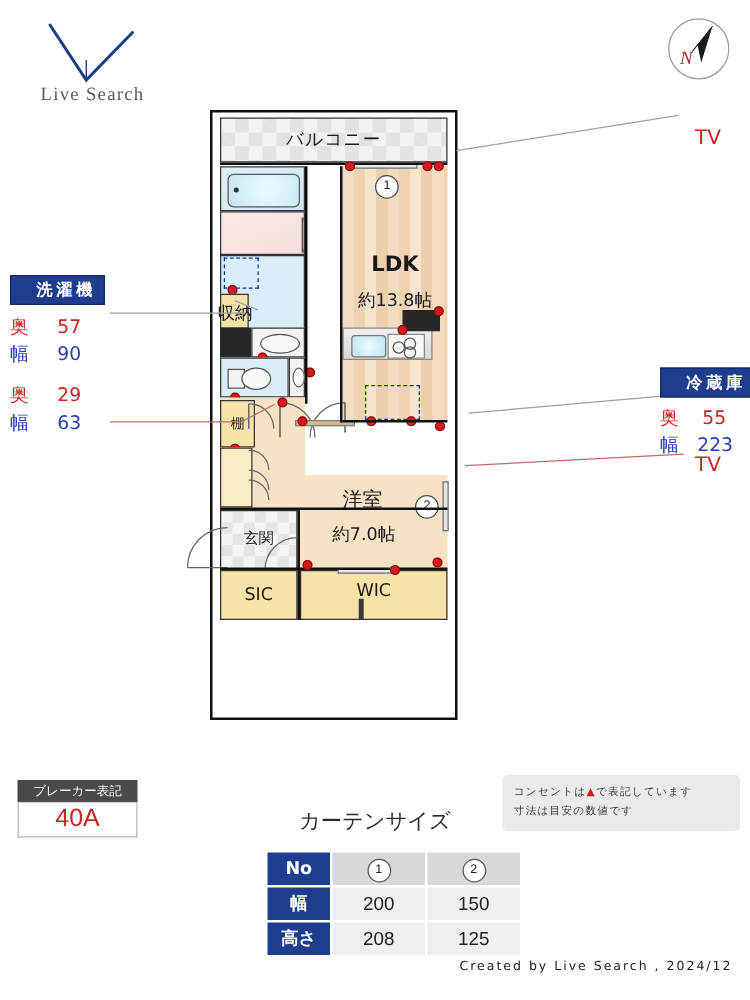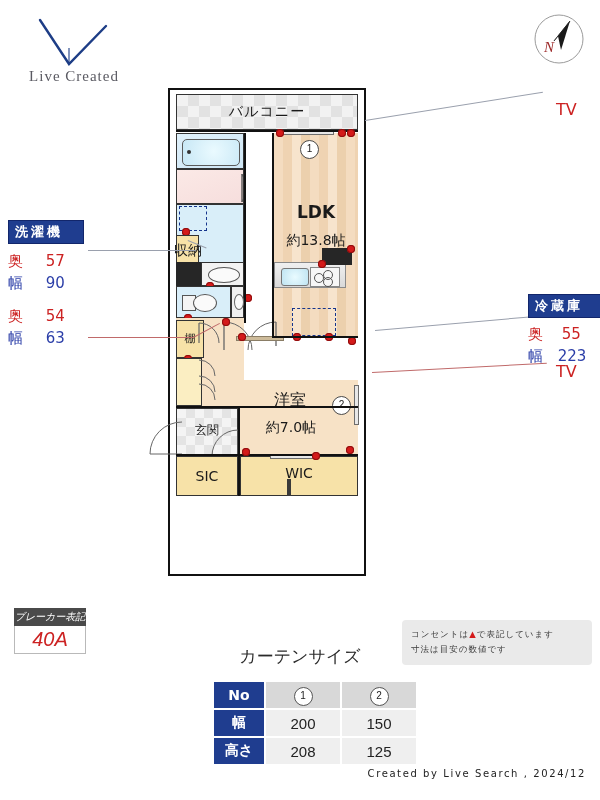--- a/index.html
+++ b/index.html
@@ -52,32 +52,32 @@
        box-shadow:0 0 0 1px #8d0d0d inset;}
   .win{position:absolute;background:#e8e8e8;border:1px solid #6d6d6d;box-sizing:border-box;}
   .sash{position:absolute;background:#cdbb9a;border:1px solid #8a7d66;box-sizing:border-box;}
   .circnum{position:absolute;width:17px;height:17px;border-radius:50%;border:1px solid #4a4a4a;
       background:#fff;color:#222;font-size:10px;line-height:16px;text-align:center;}
 
   
   .leader{position:absolute;height:0;border-top:1px solid #c06a6a;transform-origin:0 0;}
   .leaderG{position:absolute;height:0;border-top:1px solid #9aa0ad;transform-origin:0 0;}
 
-  .box-hd{background:#1f3d8f;color:#fff;text-align:left;font-weight:bold;
+  .box-hd{background:#1f3d8f;color:#fff;text-align:right;font-weight:bold;
      font-family:"DejaVu Sans","Liberation Sans",sans-serif;font-size:13px;letter-spacing:3px;
      border:1px solid #12266b;padding:2px 6px;}
   .dim-row{font-size:15px;white-space:nowrap;font-family:"DejaVu Sans","Liberation Sans",sans-serif;}
   .dim-k{color:#cc2222;}
   .dim-k.b{color:#2b3ea8;}
   .dim-v{color:#cc2222;}
   .dim-v.b{color:#2b3ea8;}
   .tvlbl{color:#cc2222;font-size:16px;font-family:"DejaVu Sans","Liberation Sans",sans-serif;}
 
   
-  #breaker{left:14px;top:608px;width:72px;font-style:italic;}
+  #breaker{left:14px;top:624px;width:96px;}
   #breaker .hd{background:#4a4a4a;color:#fff;font-size:10px;text-align:center;padding:2px 0;
       font-family:"DejaVu Sans","Liberation Sans",sans-serif;letter-spacing:0px;}
   #breaker .bd{background:#fff;border:1px solid #b9b9b9;border-top:none;color:#cc2222;
       font-size:20px;text-align:center;padding:2px 0;}
 
   
   #note{left:402px;top:620px;width:190px;background:#eaeaea;border-radius:4px;padding:7px 9px;box-sizing:border-box;}
   #note div{font-size:8.5px;color:#3a3a3a;letter-spacing:1px;line-height:1.8;
      font-family:"DejaVu Sans","Liberation Sans",sans-serif;}
   #note .tri{color:#d41a1a;}
@@ -99,21 +99,21 @@
 </head>
 <body>
 
 <div class="abs" id="logo">
   <div class="mark">
     <svg width="80" height="50" viewBox="0 0 80 50">
       <path d="M4 2 L33 46 L70 8" fill="none" stroke="#1d3d86" stroke-width="2.4" stroke-linecap="round"></path>
       <path d="M33 46 L33 30" stroke="#1d3d86" stroke-width="1.1"></path>
     </svg>
   </div>
-  <div class="txt">Live Created</div>
+  <div class="txt">Live Search</div>
 </div>
 
 <div class="abs" id="compass">
   <svg width="62" height="62" viewBox="0 0 62 62">
     <circle cx="31" cy="31" r="24" fill="#fff" stroke="#9b9b9b" stroke-width="1"></circle>
     <path d="M42 13 L33 42 L30 28 Z" fill="#1a1a1a"></path>
     <path d="M42 13 L30 28 L26 33 Z" fill="#ffffff" stroke="#1a1a1a" stroke-width="0.7"></path>
   </svg>
   <div style="position:absolute;left:16px;top:31px;color:#9d2a2a;font-size:15px;
        font-family:'Liberation Serif','DejaVu Serif',serif;font-style:italic;">N</div>
@@ -272,21 +272,21 @@
   <div class="dim-row" style="margin-top:8px;">
     <span class="dim-k">奥</span>
     <span class="dim-v" style="margin-left:18px;">57</span>
   </div>
   <div class="dim-row" style="margin-top:3px;">
     <span class="dim-k b">幅</span>
     <span class="dim-v b" style="margin-left:18px;">90</span>
   </div>
   <div class="dim-row" style="margin-top:14px;">
     <span class="dim-k">奥</span>
-    <span class="dim-v" style="margin-left:18px;">54</span>
+    <span class="dim-v" style="margin-left:18px;">29</span>
   </div>
   <div class="dim-row" style="margin-top:3px;">
     <span class="dim-k b">幅</span>
     <span class="dim-v b" style="margin-left:18px;">63</span>
   </div>
 </div>
 
 <div class="abs" style="left:528px;top:294px;width:70px;">
   <div class="box-hd" style="width:62px;">冷蔵庫</div>
   <div class="dim-row" style="margin-top:7px;">

